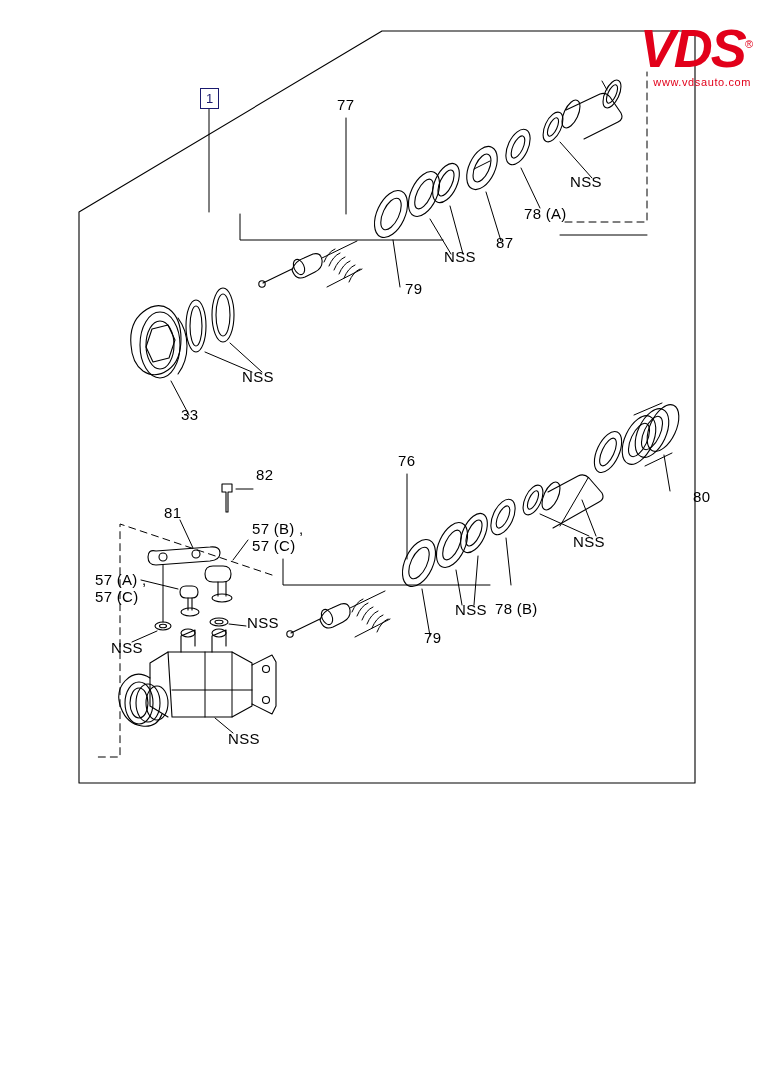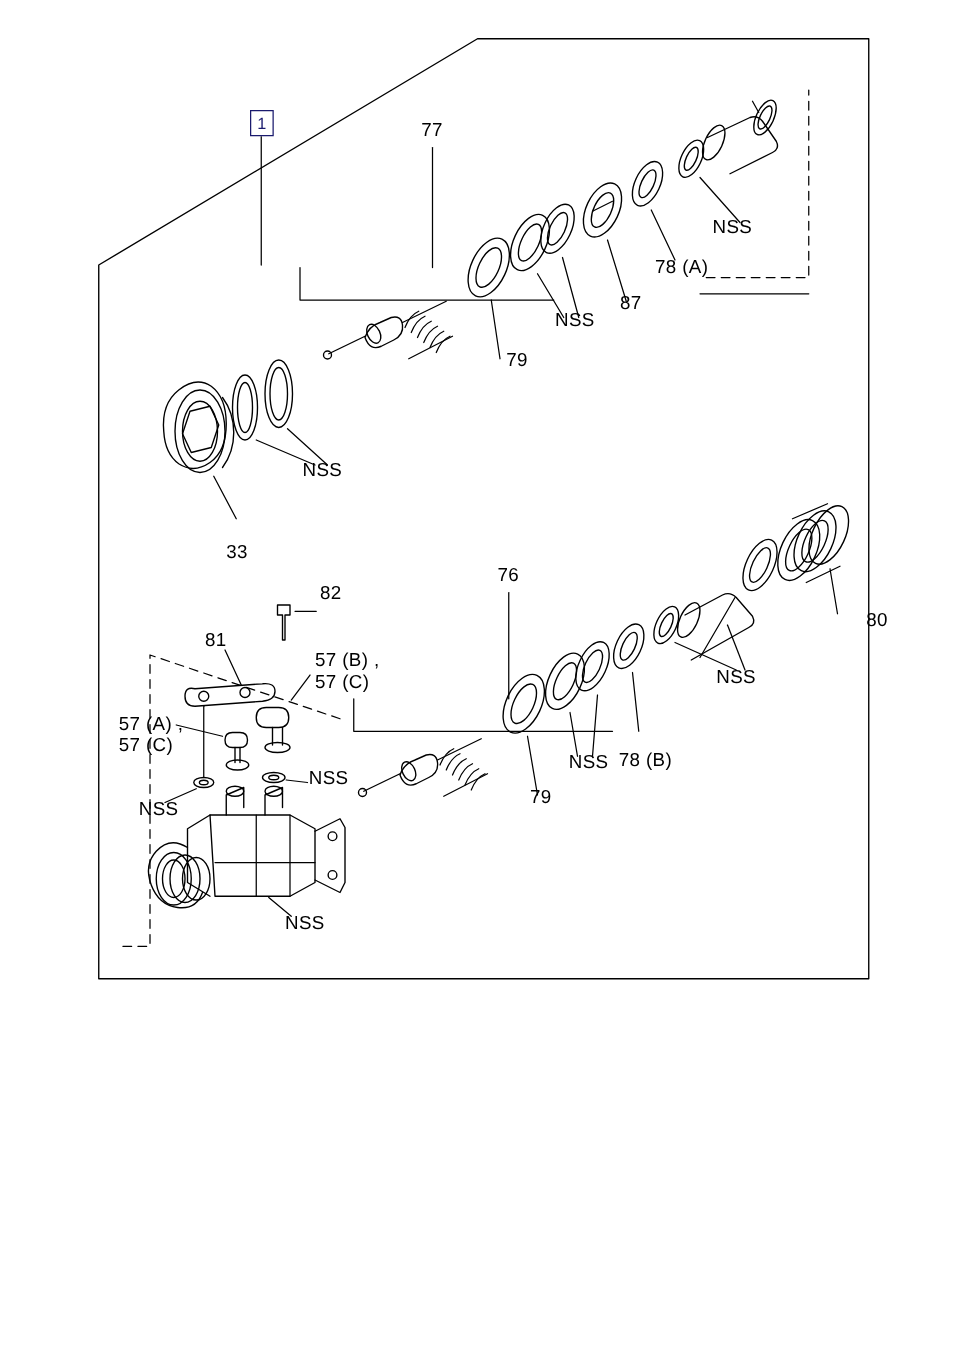--- a/index.html
+++ b/index.html
@@ -274,31 +274,35 @@
 
   <div class="callout-badge" style="left:200px; top:88px;">1</div>
 
   <div class="lbl" style="left:337px; top:96px;">77</div>
   <div class="lbl" style="left:570px; top:173px;">NSS</div>
   <div class="lbl" style="left:524px; top:205px;">78 (A)</div>
   <div class="lbl" style="left:496px; top:234px;">87</div>
   <div class="lbl" style="left:444px; top:248px;">NSS</div>
   <div class="lbl" style="left:405px; top:280px;">79</div>
   <div class="lbl" style="left:242px; top:368px;">NSS</div>
-  <div class="lbl" style="left:181px; top:406px;margin-top:27px;">33</div>
+  <div class="lbl" style="left:181px; top:406px;">33</div>
   <div class="lbl" style="left:256px; top:466px;">82</div>
   <div class="lbl" style="left:398px; top:452px;text-align:right;">76</div>
   <div class="lbl" style="left:164px; top:504px;">81</div>
   <div class="lbl" style="left:252px; top:520px;">57 (B) ,
 57 (C)</div>
   <div class="lbl" style="left:663px; top:488px;margin-left:30px;">80</div>
   <div class="lbl" style="left:573px; top:533px;">NSS</div>
   <div class="lbl" style="left:495px; top:582px;margin-top:18px;">78 (B)</div>
   <div class="lbl" style="left:455px; top:601px;">NSS</div>
   <div class="lbl" style="left:424px; top:629px;">79</div>
   <div class="lbl" style="left:95px;  top:571px;">57 (A) ,
 57 (C)</div>
   <div class="lbl" style="left:247px; top:614px;">NSS</div>
   <div class="lbl" style="left:111px; top:639px;">NSS</div>
   <div class="lbl" style="left:228px; top:730px;">NSS</div>
 
+  <div id="logo">
+    <span class="word"><span>VDS</span><span class="reg">®</span></span>
+    <span class="url">www.vdsauto.com</span>
+  </div>
 
 </div>
 
 </body></html>

